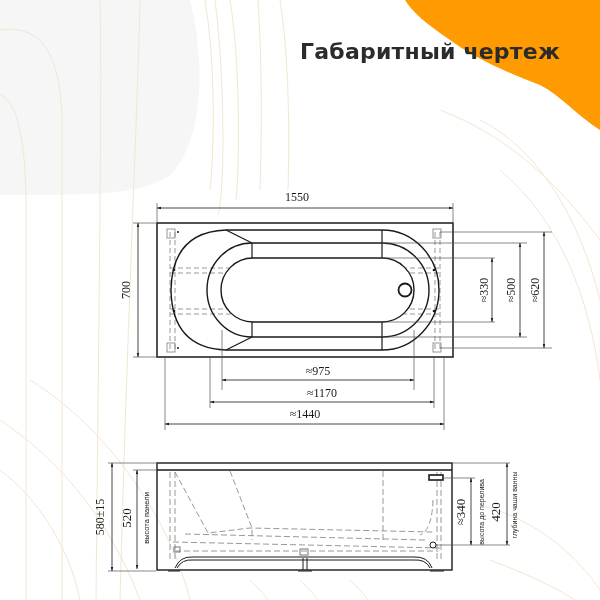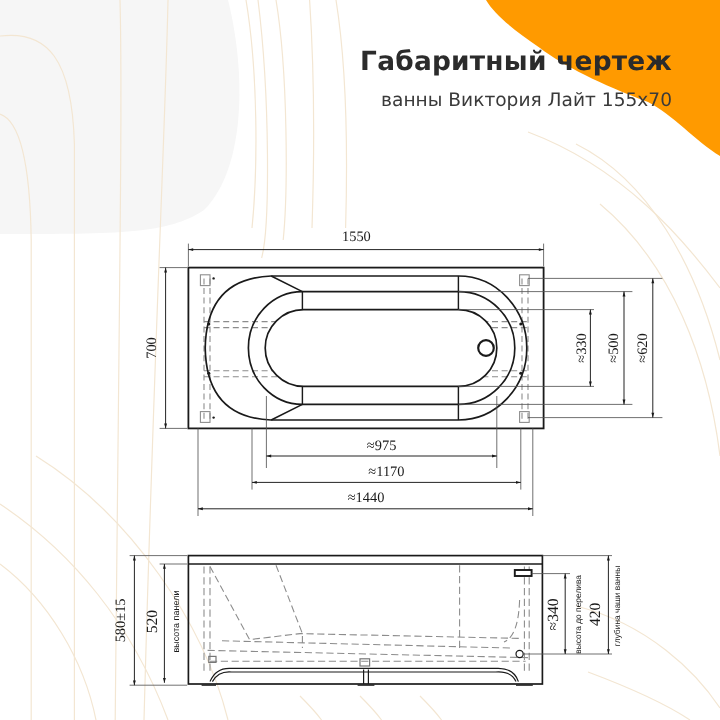--- a/index.html
+++ b/index.html
@@ -2,21 +2,21 @@
 <html><head>
 <meta charset="utf-8">
 <style>
   html, body { margin: 0; padding: 0; }
   body {
     width: 600px; height: 600px; overflow: hidden; position: relative;
     background: #ffffff;
     font-family: "Liberation Sans", sans-serif;
   }
   .bg { position: absolute; left: 0; top: 0; width: 600px; height: 600px; }
-  .title-block { position: absolute; right: 40px; top: 38px; text-align: right; }
+  .title-block { position: absolute; right: 40px; top: 38px; text-align: center; }
   .title {
     font-family: "DejaVu Sans", sans-serif; font-weight: bold;
     font-size: 22px; color: #2b2b2b; letter-spacing: 0.2px; line-height: 28px;
   }
   .subtitle {
     font-family: "DejaVu Sans", sans-serif; font-weight: normal;
     font-size: 15.5px; color: #3a3a3a; line-height: 22px; margin-top: 6px;
   }
   .drawing { position: absolute; left: 0; top: 0; width: 600px; height: 600px; }
   .dim { font-family: "Liberation Serif", serif; fill: #1a1a1a; }
@@ -47,21 +47,20 @@
     <path d="M480,505 C540,520 580,560 600,590"></path>
     <path d="M300,580 C310,590 315,596 318,600"></path>
     <path d="M250,580 C260,590 265,596 268,600"></path>
     <path d="M350,580 C360,590 365,596 368,600"></path>
   </g>
   <path d="M405,0 L600,0 L600,130 C580,118 560,95 540,85 C500,70 470,55 450,40 C428,25 412,12 405,0 Z" fill="#ff9a00"></path>
 </svg>
 
 <div class="title-block">
   <div class="title">Габаритный чертеж</div>
-  <div class="subtitle">ванны Виктория Лайт 155x70</div>
 </div>
 
 <svg class="drawing" viewBox="0 0 600 600" xmlns="http://www.w3.org/2000/svg">
   <defs>
     <marker id="arr" viewBox="0 0 10 10" refX="10" refY="5" markerWidth="7" markerHeight="5" orient="auto-start-reverse">
       <path d="M0,2 L10,5 L0,8 Z" fill="#1a1a1a"></path>
     </marker>
   </defs>
 
   <g>

